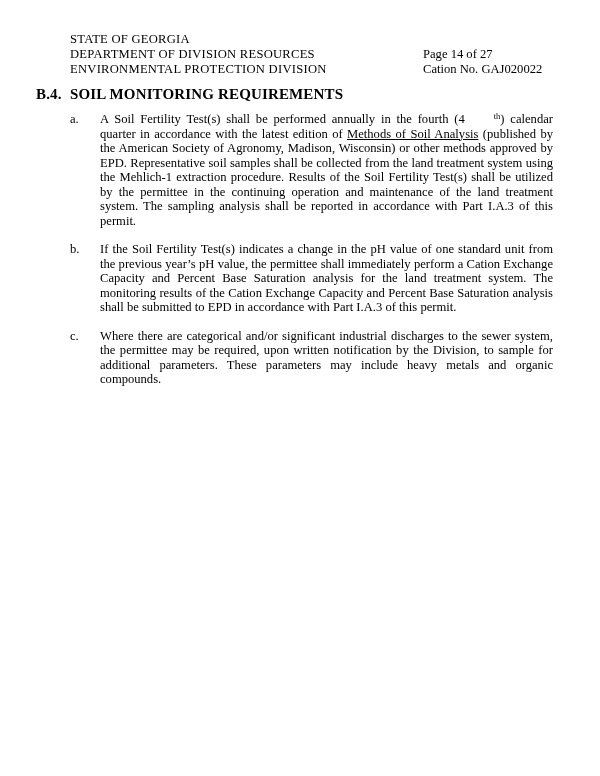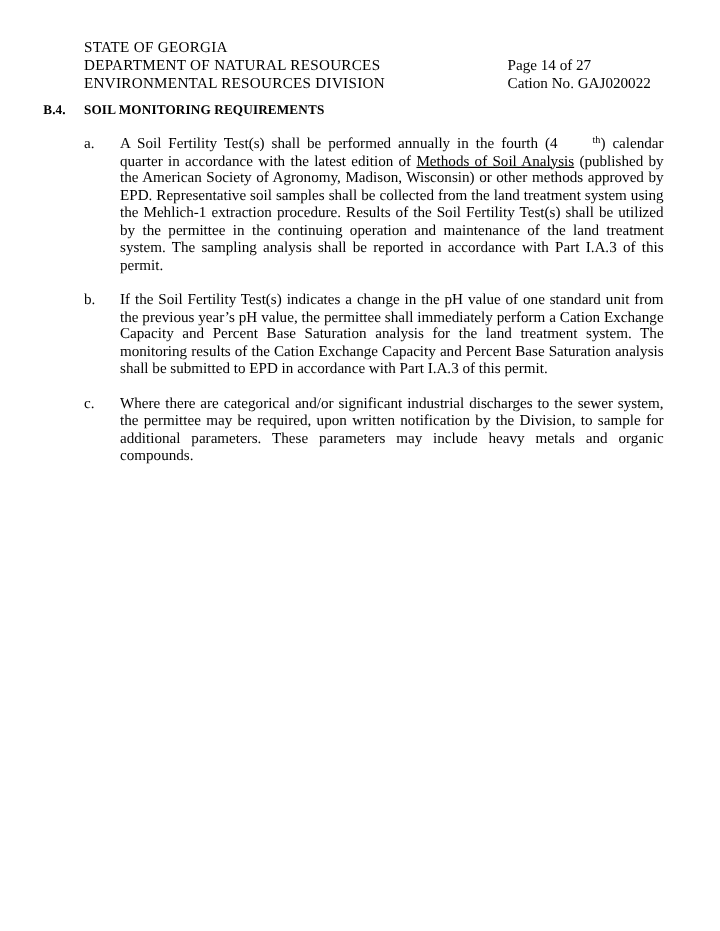--- a/index.html
+++ b/index.html
@@ -46,21 +46,21 @@
     visibility: hidden;
   }
 
   
   .section-heading {
     position: absolute;
     left: 36px;
     top: 86px;
     display: flex;
     font-weight: bold;
-    font-size: 11px;
+    font-size: 15px;
     letter-spacing: 0.01em;
   }
   .section-number {
     width: 34px;
     flex: 0 0 34px;
   }
   .section-title {
     white-space: nowrap;
   }
 
@@ -108,25 +108,25 @@
 <body>
 
 <div class="page">
 
   <div class="doc-header">
     <div class="header-row">
       <div class="header-left">STATE OF GEORGIA</div>
       <div class="header-right header-spacer">&nbsp;</div>
     </div>
     <div class="header-row">
-      <div class="header-left">DEPARTMENT OF NATURAL RESOURCES</div>
+      <div class="header-left">DEPARTMENT OF DIVISION RESOURCES</div>
       <div class="header-right">Page 14 of 27</div>
     </div>
     <div class="header-row">
-      <div class="header-left">ENVIRONMENTAL RESOURCES DIVISION</div>
+      <div class="header-left">ENVIRONMENTAL PROTECTION DIVISION</div>
       <div class="header-right">Cation No. GAJ020022</div>
     </div>
   </div>
 
   <div class="section-heading">
     <span class="section-number">B.4.</span>
     <span class="section-title">SOIL MONITORING REQUIREMENTS</span>
   </div>
 
   <div class="body-list">

